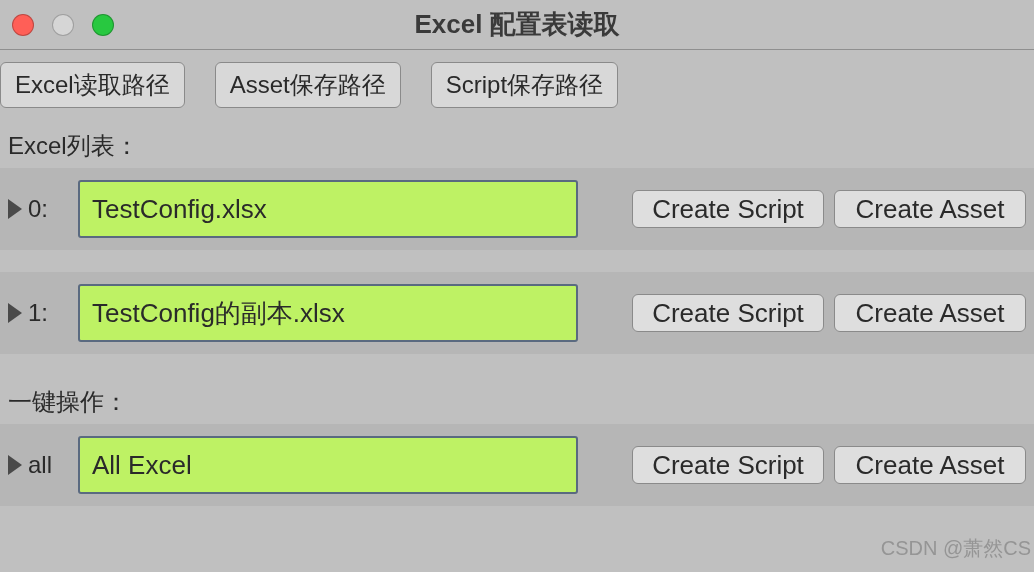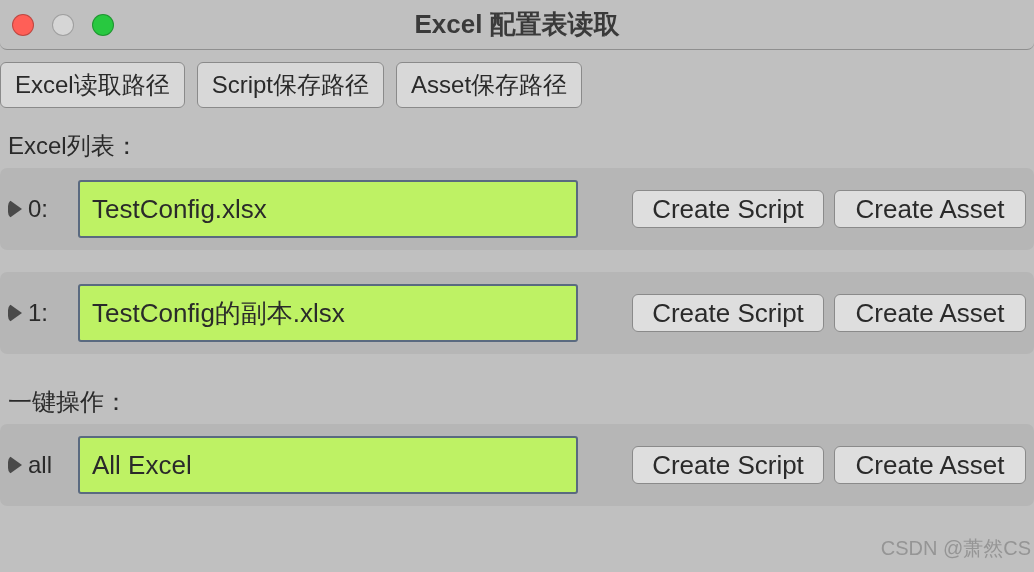--- a/index.html
+++ b/index.html
@@ -1,15 +1,15 @@
 <!DOCTYPE html>
 <html><head>
   <meta charset="utf-8">
   <style>
-    * { box-sizing: border-box; margin: 0; padding: 0; border-radius: 7px; }
+    * { box-sizing: border-box; margin: 0; padding: 0; }
     body {
       width: 1034px;
       height: 572px;
       background: #c0c0c0;
       font-family: Arial, "Helvetica Neue", sans-serif;
       font-size: 24px;
       color: #2a2a2a;
       position: relative;
       overflow: hidden;
     }
@@ -39,21 +39,21 @@
       position: absolute;
       left: 0; right: 0;
       text-align: center;
       font-weight: bold;
       font-size: 26px;
       color: #3a3a3a;
       pointer-events: none;
     }
     .toolbar {
       display: flex;
-      gap: 12px;
+      gap: 30px;
       padding: 12px 0 12px 0;
     }
     .tb-btn {
       background: #d8d8d8;
       border: 1px solid #8a8a8a;
       border-radius: 6px;
       padding: 6px 14px;
       font-size: 24px;
       color: #2a2a2a;
       cursor: pointer;
@@ -123,22 +123,22 @@
   <div class="traffic-lights">
     <div class="traffic-light tl-close"></div>
     <div class="traffic-light tl-min"></div>
     <div class="traffic-light tl-max"></div>
   </div>
   <div class="title">Excel 配置表读取</div>
 </div>
 
 <div class="toolbar">
   <button class="tb-btn">Excel读取路径</button>
+  <button class="tb-btn">Asset保存路径</button>
   <button class="tb-btn">Script保存路径</button>
-  <button class="tb-btn">Asset保存路径</button>
 </div>
 
 <div class="section-label">Excel列表：</div>
 
 <div class="row-wrap">
   <div class="row">
     <div class="expander">
       <div class="tri"></div>
       <span>0:</span>
     </div>

